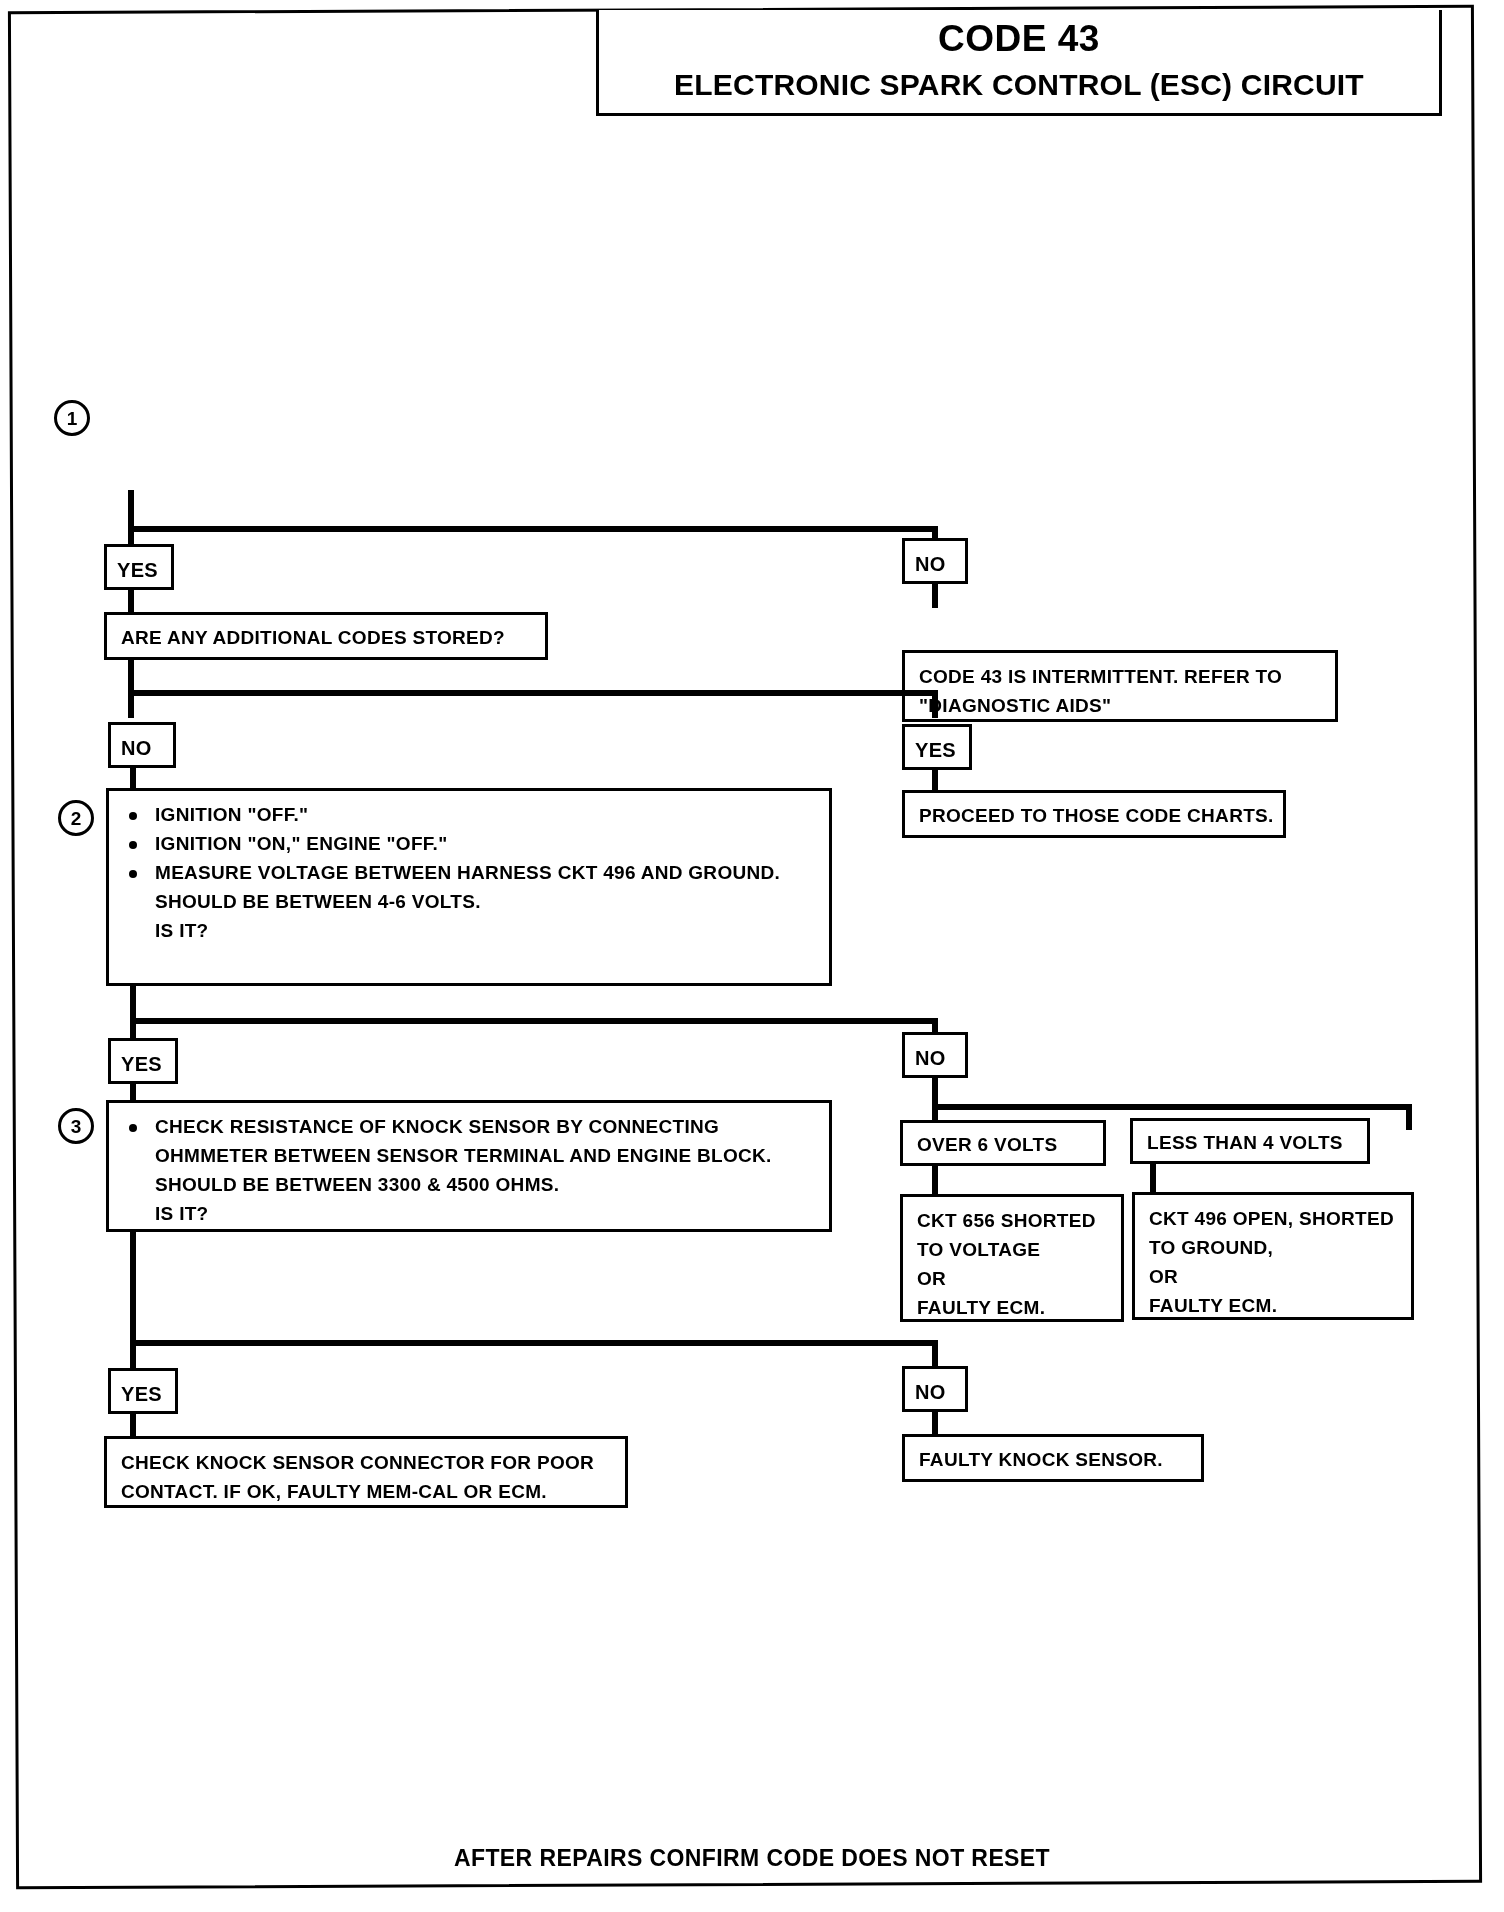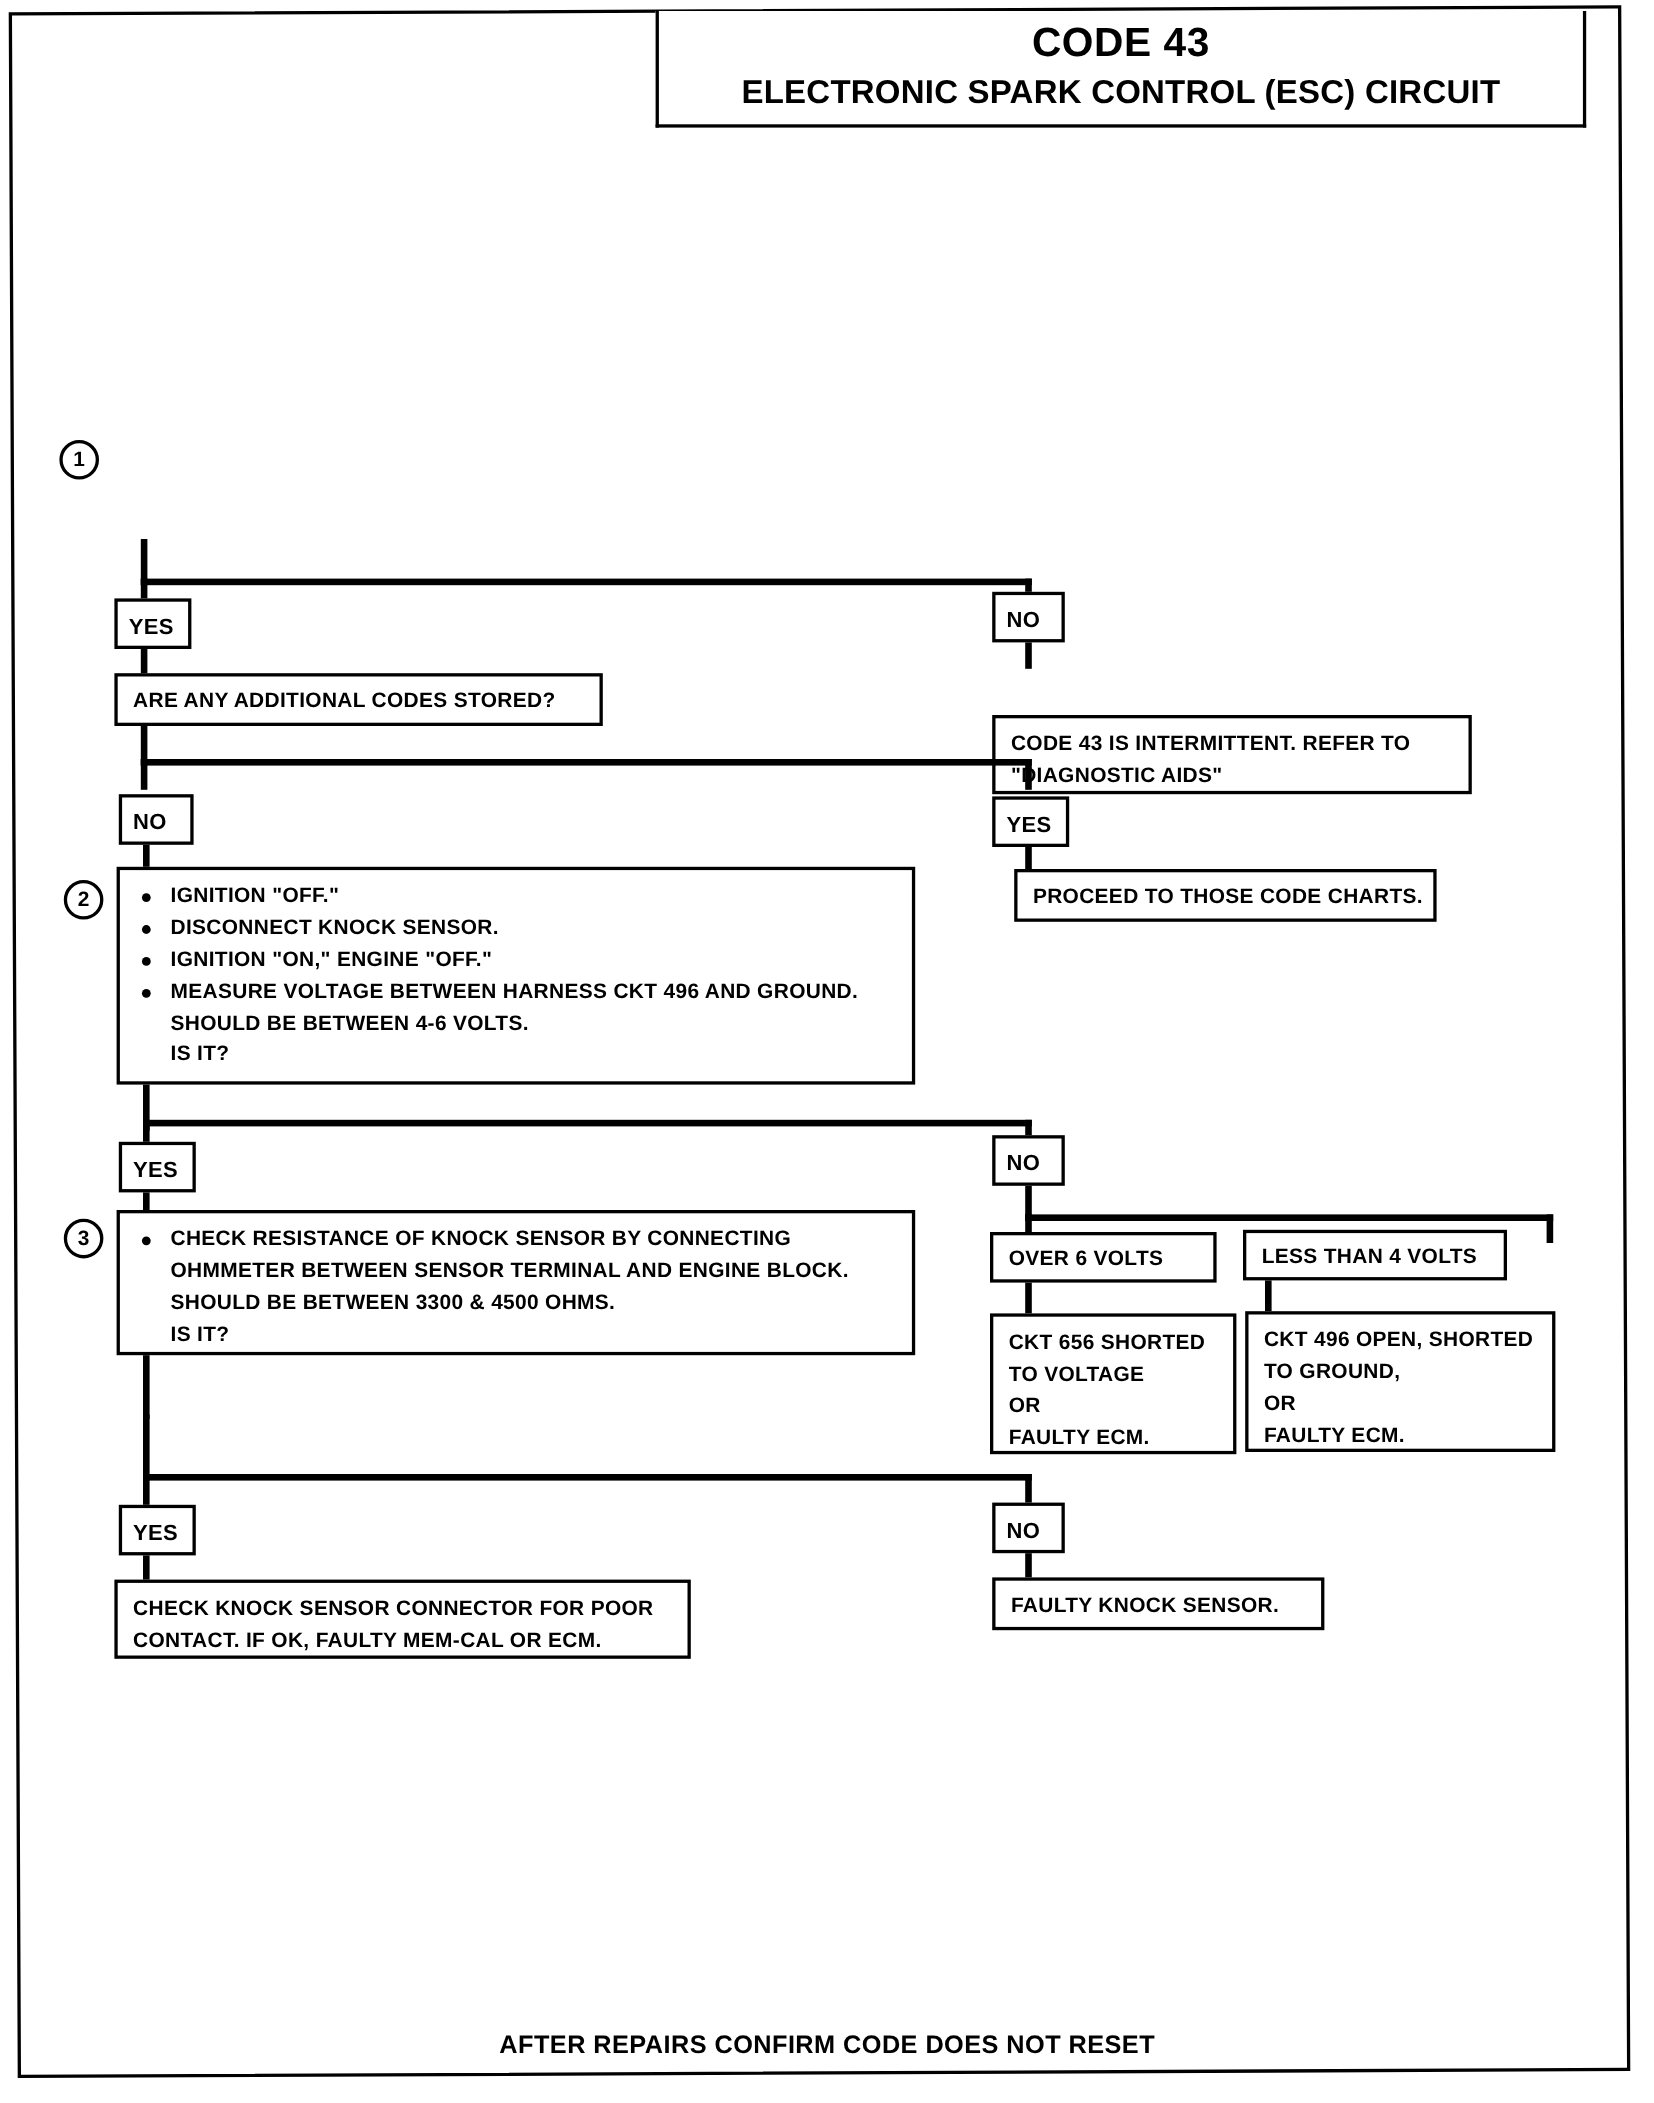--- a/index.html
+++ b/index.html
@@ -170,29 +170,28 @@
   <div class="box small-label" style="left:108px; top:722px; width:68px; height:46px;">NO</div>
   <div class="box small-label" style="left:902px; top:724px; width:70px; height:46px;">YES</div>
 
   <div class="conn v" style="left:130px; top:768px; height:22px;"></div>
   <div class="conn v" style="left:932px; top:770px; height:22px;"></div>
 
   <div class="step-circle" style="left:58px; top:800px;">2</div>
   <div class="box" style="left:106px; top:788px; width:726px; height:198px;">
     <ul class="bullets">
       <li class="bulleted">IGNITION "OFF."</li>
-      <li class="bulleted">DISCONNECT KNOCK SENSOR.</li>
       <li class="bulleted">IGNITION "ON,"  ENGINE "OFF."</li>
       <li class="bulleted">MEASURE VOLTAGE BETWEEN HARNESS CKT 496 AND GROUND.</li>
       <li>SHOULD BE BETWEEN 4-6 VOLTS.</li>
       <li>IS IT?</li>
     </ul>
   </div>
 
-  <div class="box" style="left:902px; top:790px; width:384px; height:48px; padding-top:9px;margin-left:20px;">
+  <div class="box" style="left:902px; top:790px; width:384px; height:48px; padding-top:9px;">
     <div class="line">PROCEED TO THOSE CODE CHARTS.</div>
   </div>
 
   <div class="conn v" style="left:130px; top:986px; height:42px;"></div>
   <div class="conn h" style="left:130px; top:1018px; width:808px;"></div>
   <div class="conn v" style="left:932px; top:1018px; height:30px;"></div>
   <div class="conn v" style="left:130px; top:1018px; height:30px;"></div>
 
   <div class="box small-label" style="left:108px; top:1038px; width:70px; height:46px;">YES</div>
   <div class="box small-label" style="left:902px; top:1032px; width:66px; height:46px;">NO</div>

